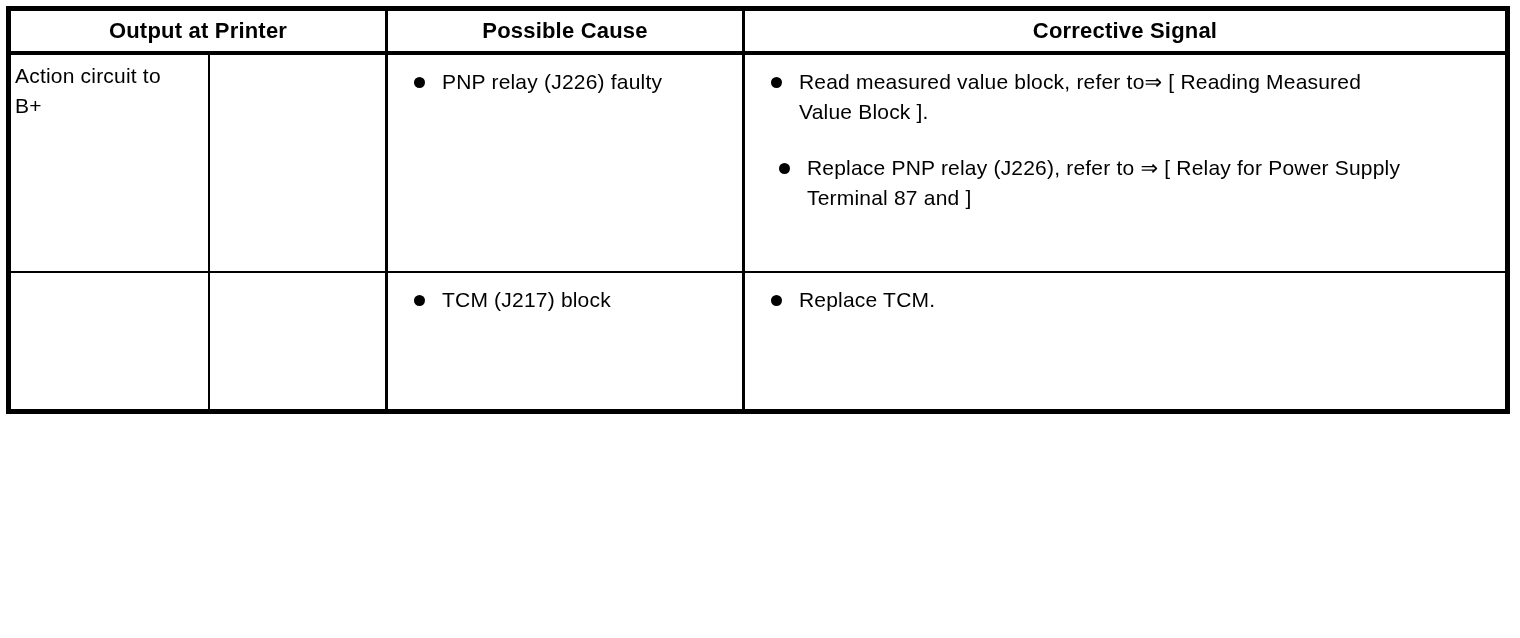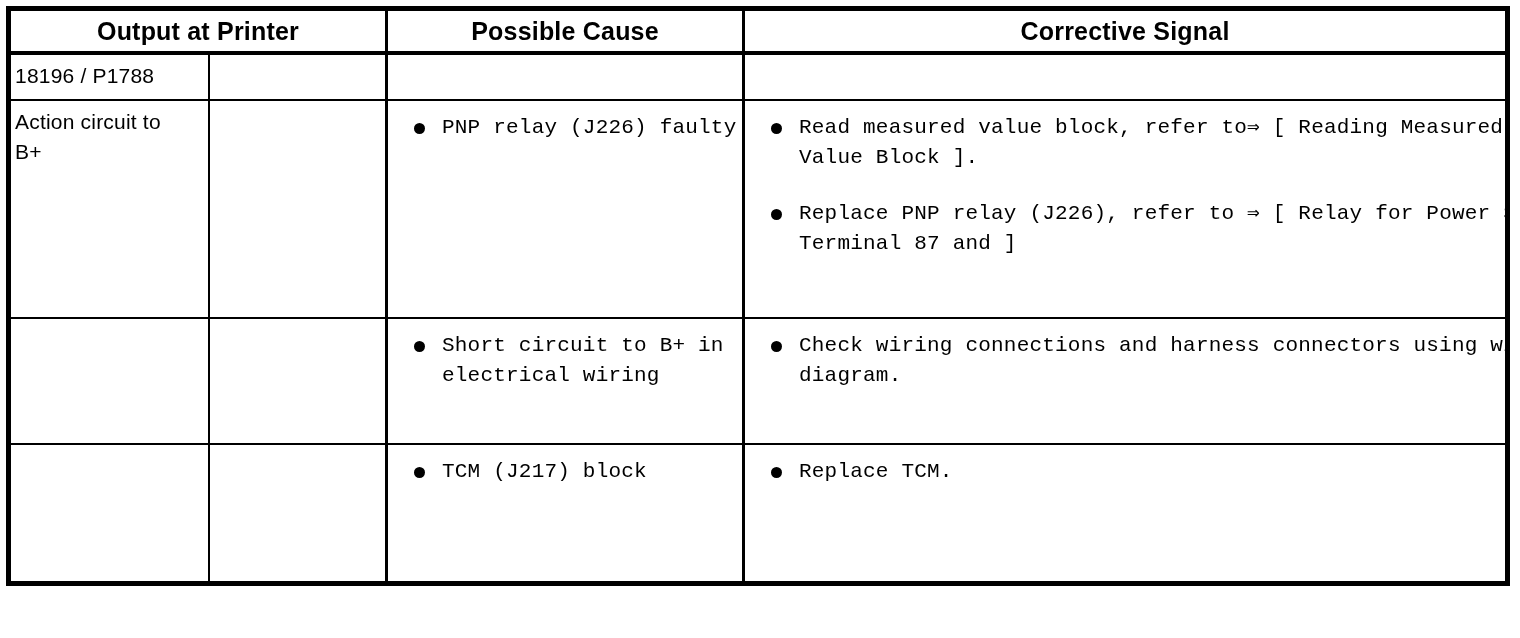--- a/index.html
+++ b/index.html
@@ -14,33 +14,33 @@
     line-height:30px;
     letter-spacing:0.2px;
     border:5px solid #000;
   }
   td,th{border:2px solid #000;vertical-align:top;padding:0;overflow:hidden;}
   th{
     height:40px;
     vertical-align:middle;
     text-align:center;
     font-weight:bold;
-    font-size:25px;
+    font-size:22px;
     border-bottom:4px solid #000;
     padding:0;
   }
   tr.r1 td{height:38px;}
   tr.r2 td{height:70px;border-bottom:3px solid #000;}
   tr.r3 td{height:210px;}
   tr.r4 td{height:118px;}
   tr.r5 td{height:130px;}
   td.divstrong, th.divstrong{border-right:3px solid #000;}
   td.c1{padding:6px 4px 0 4px;white-space:pre;}
-  .li{display:flex;align-items:flex-start;margin-top:12px;font-family:Liberation Mono, monospace;}
-  .li + .li{margin-top:26px;}
+  .li{display:flex;align-items:flex-start;margin-top:12px;}
+  .li + .li{margin-top:26px;margin-left:8px;}
   .bullet{
     width:11px;height:11px;border-radius:50%;background:#000;
     flex:none;margin:10px 17px 0 26px;
   }
   .li-text{white-space:pre;}
 </style>
 </head>
 <body>
 
 <table class="diag">
@@ -51,26 +51,20 @@
     <col style="width:764px">
   </colgroup>
 
   <tbody>
       <tr class="rh">
     <th colspan="2" class="divstrong">Output at Printer</th>
     <th class="divstrong">Possible Cause</th>
     <th>Corrective Signal</th>
   </tr>
 
-  <tr class="r1">
-    <td class="c1">18196 / P1788</td>
-    <td class="divstrong"></td>
-    <td class="divstrong"></td>
-    <td></td>
-  </tr>
 
 
   <tr class="r3">
     <td class="c1">Action circuit to
 B+</td>
     <td class="divstrong"></td>
     <td class="divstrong">
       <div class="li">
         <span class="bullet"></span>
         <div class="li-text">PNP relay (J226) faulty</div>
@@ -83,38 +77,20 @@
 Value Block ].</div>
       </div>
       <div class="li">
         <span class="bullet"></span>
         <div class="li-text">Replace PNP relay (J226), refer to ⇒ [ Relay for Power Supply
 Terminal 87 and ]</div>
       </div>
     </td>
   </tr>
 
-  <tr class="r4">
-    <td class="c1"></td>
-    <td class="divstrong"></td>
-    <td class="divstrong">
-      <div class="li">
-        <span class="bullet"></span>
-        <div class="li-text">Short circuit to B+ in
-electrical wiring</div>
-      </div>
-    </td>
-    <td>
-      <div class="li">
-        <span class="bullet"></span>
-        <div class="li-text">Check wiring connections and harness connectors using wiring
-diagram.</div>
-      </div>
-    </td>
-  </tr>
 
   <tr class="r5">
     <td class="c1"></td>
     <td class="divstrong"></td>
     <td class="divstrong">
       <div class="li">
         <span class="bullet"></span>
         <div class="li-text">TCM (J217) block</div>
       </div>
     </td>

